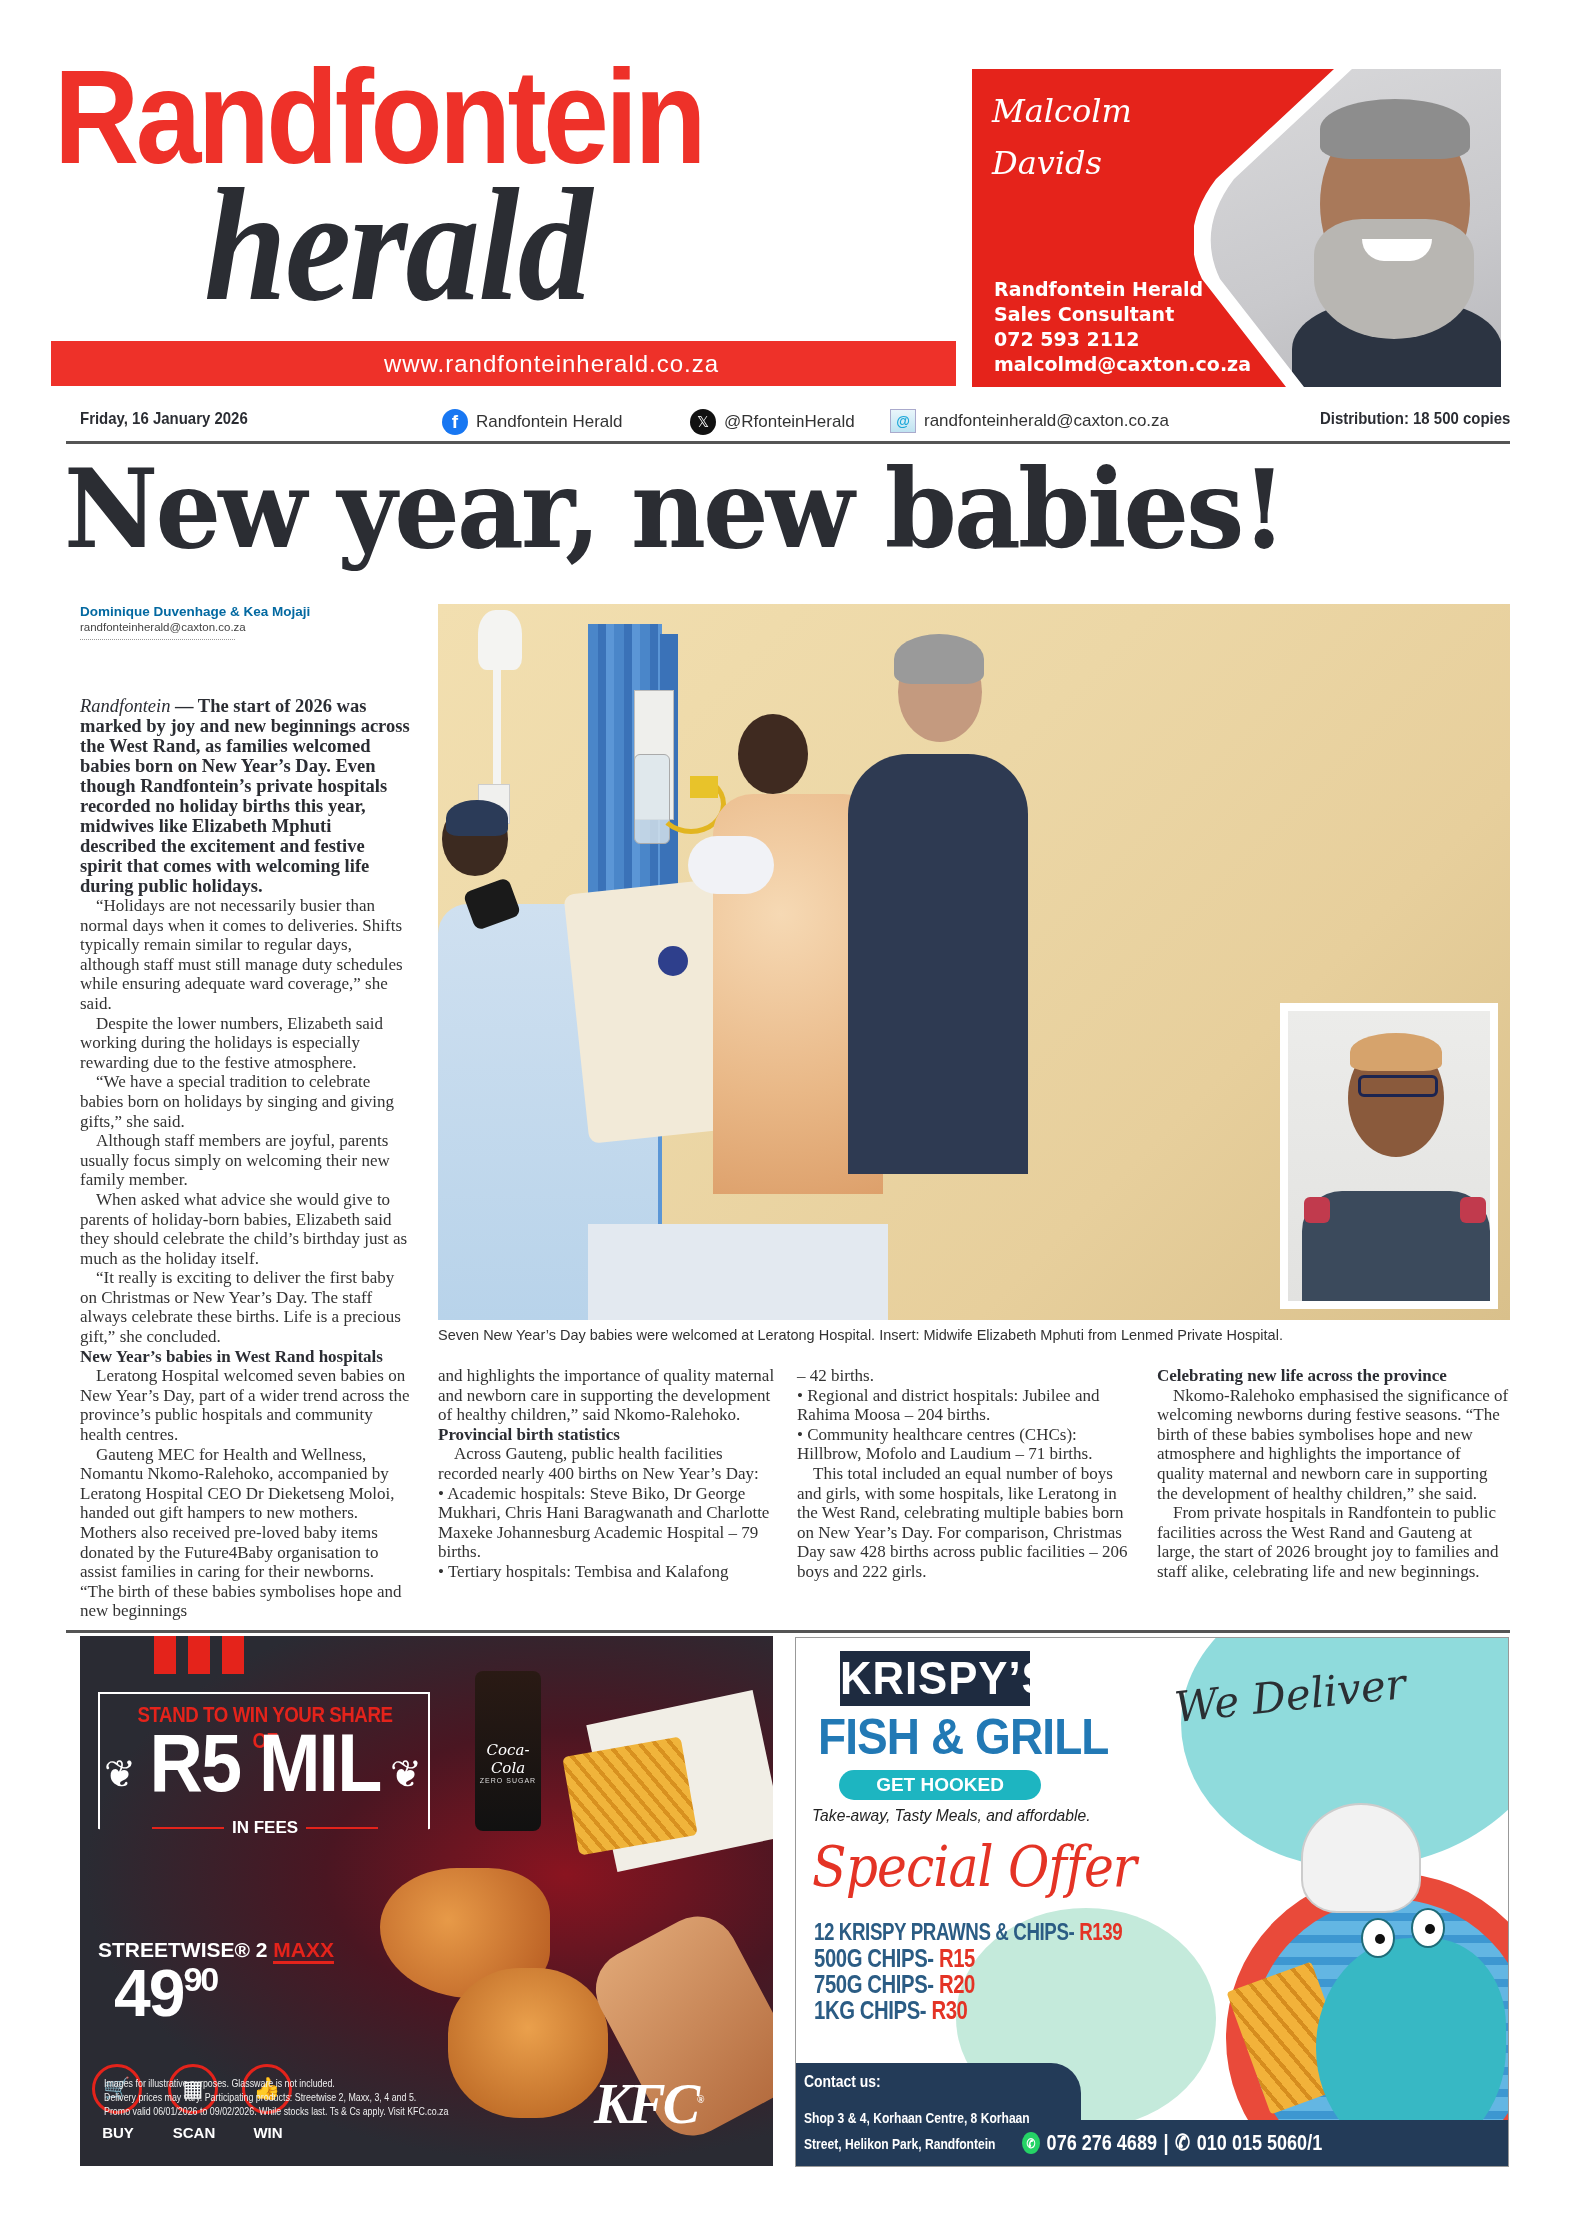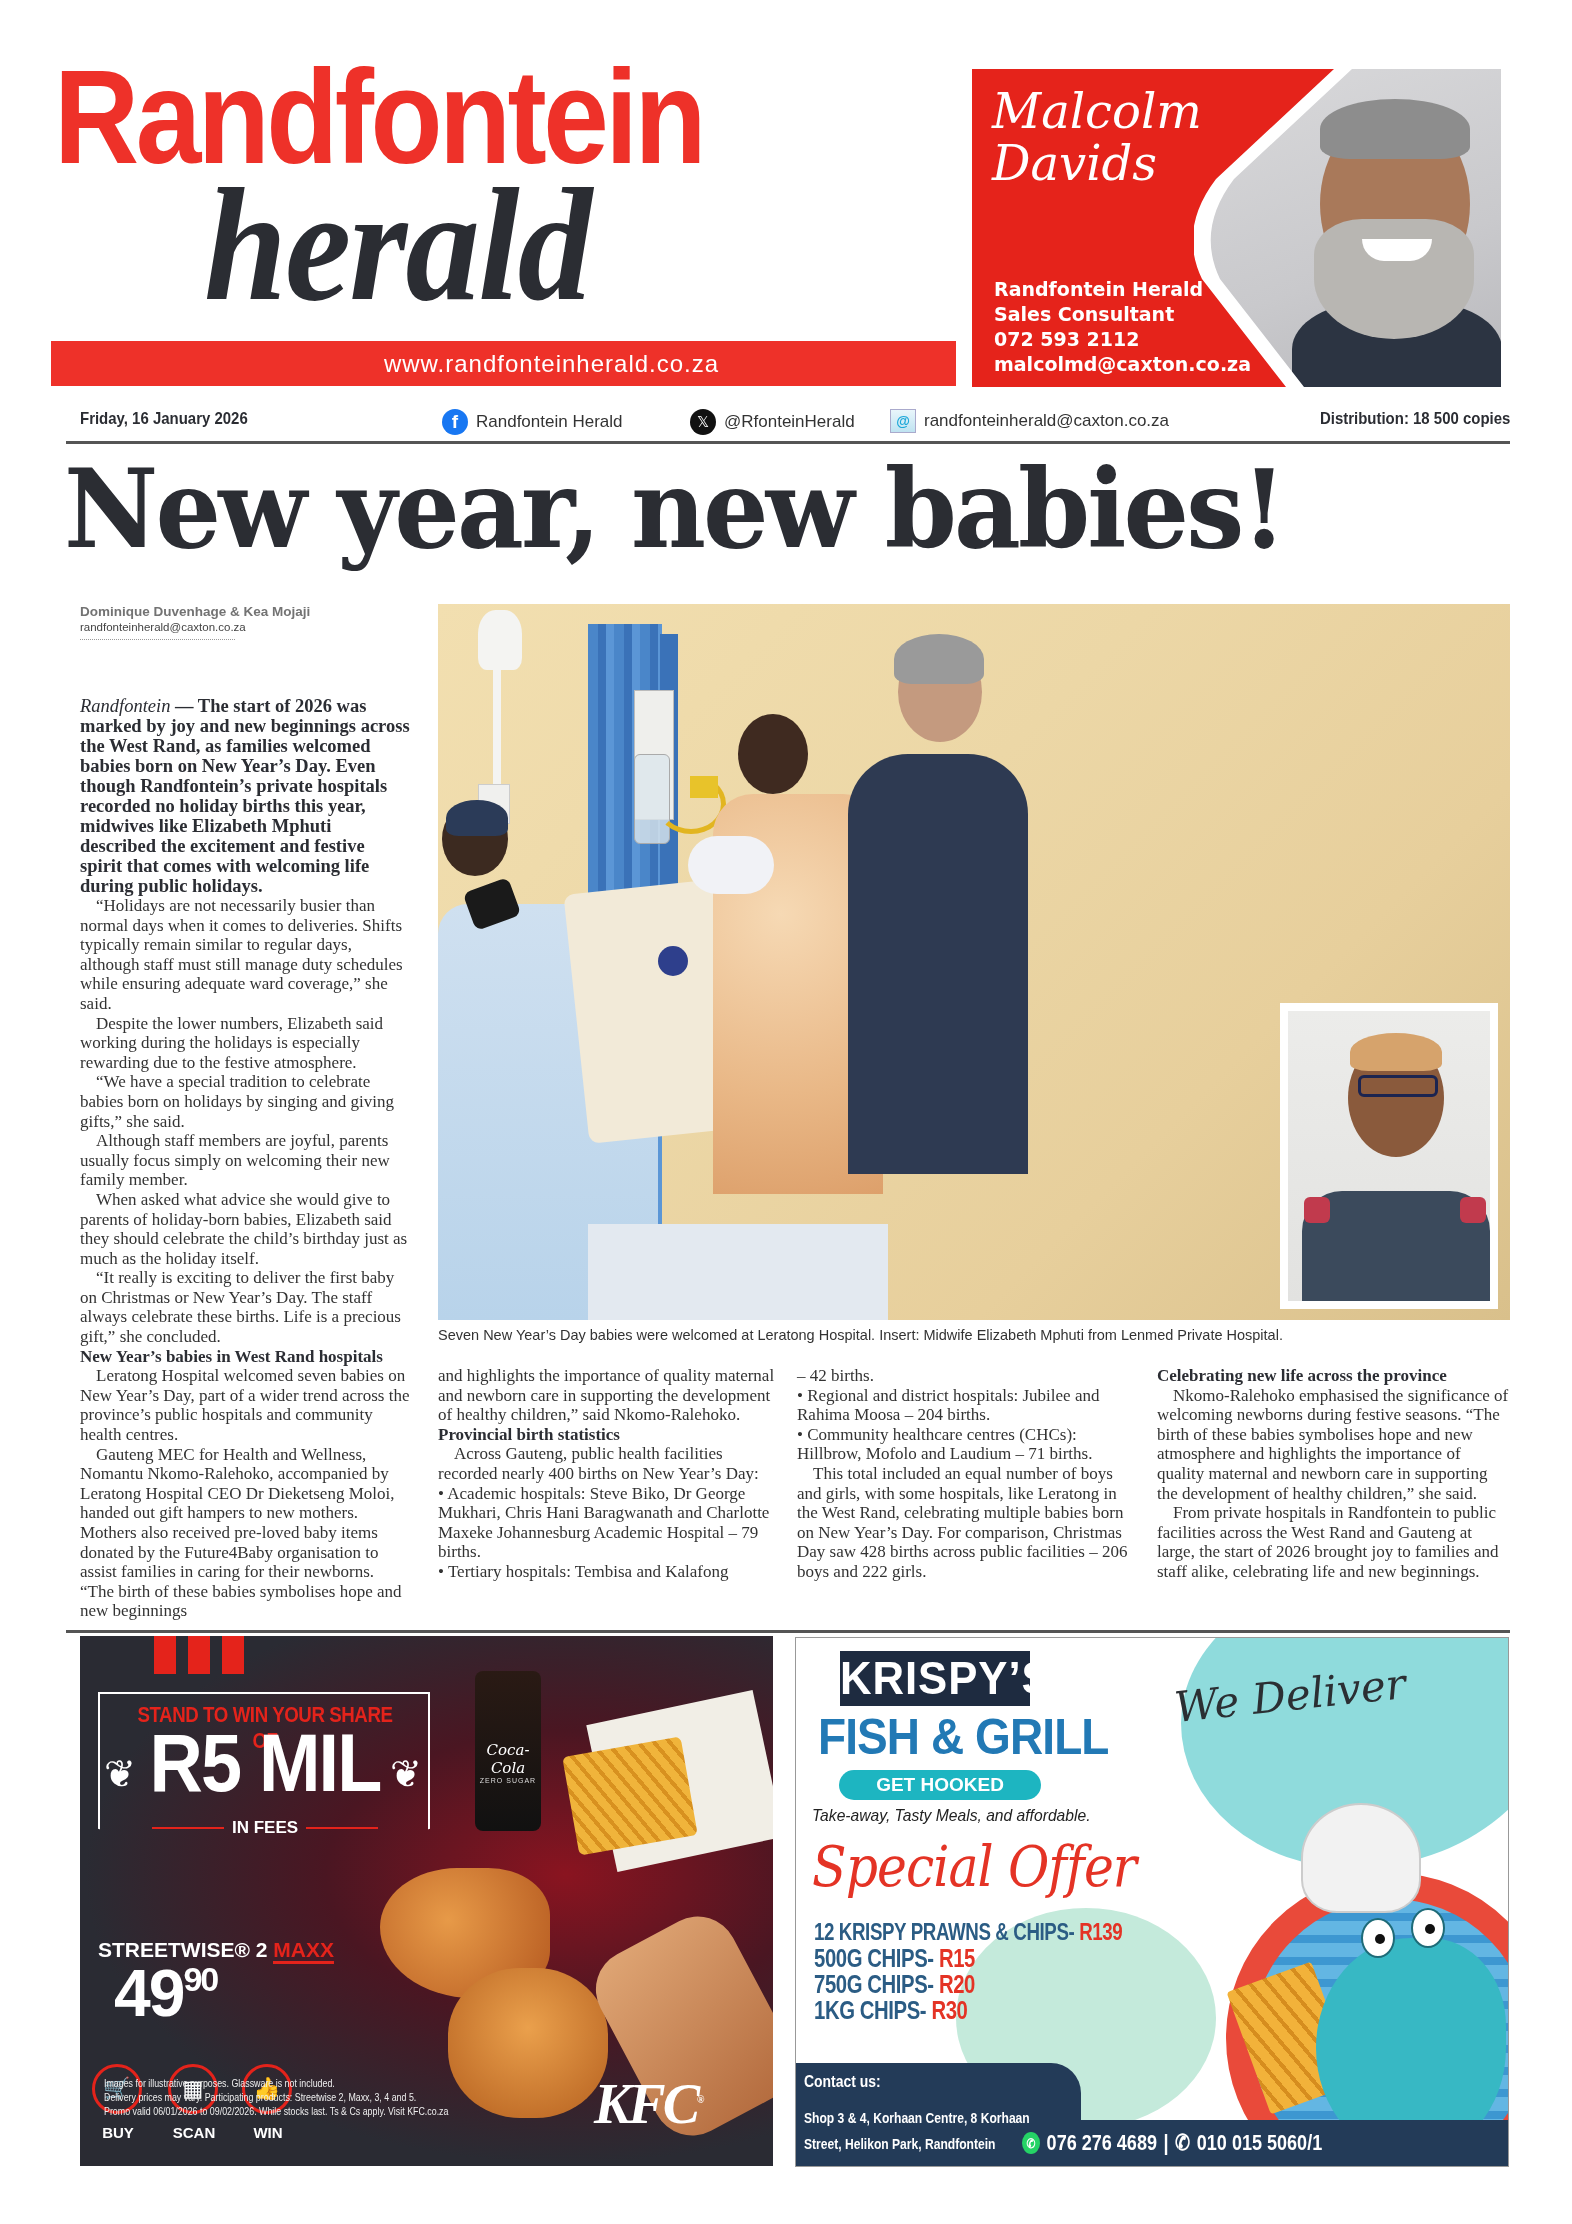--- a/index.html
+++ b/index.html
@@ -41,21 +41,21 @@
     clip-path: path('M 140 0 L 299 0 L 299 318 L 98 318 L 16 210 Q -8 160 30 110 Z');
   }
   .promo-curve {
     position: absolute; left: 222px; top: 0; width: 307px; height: 318px;
     clip-path: path('M 140 0 L 158 0 L 40 110 Q 2 160 26 210 L 110 318 L 92 318 L 8 210 Q -16 160 22 110 Z');
     background: #ffffff;
   }
   .face { position: absolute; border-radius: 50%; }
   .promo-name {
     position: absolute; left: 20px; top: 16px; color: #fff;
-    font-family: "DejaVu Serif", serif; font-style: italic; font-size: 48px; line-height: 52px;
+    font-family: "DejaVu Serif", serif; font-style: italic; font-size: 32px; line-height: 52px;
   }
   .promo-info {
     position: absolute; left: 22px; top: 208px; color: #fff;
     font-family: "DejaVu Sans", sans-serif; font-weight: 700; font-size: 19px; line-height: 25px;
   }
 
   
   .info-bar {
     position: absolute; left: 80px; top: 404px; width: 1430px; height: 34px;
     font-family: "Liberation Sans", sans-serif; font-size: 17px;
@@ -75,21 +75,21 @@
   
   .headline {
     position: absolute; left: 64px; top: 455px; width: 1450px;
     font-family: "DejaVu Serif", serif; font-weight: 700; font-size: 108px; letter-spacing: -3px;
     color: #2b2d33; line-height: 1; white-space: nowrap;
     transform: scaleX(0.955); transform-origin: left top;
   }
 
   
   .byline { position: absolute; left: 80px; top: 604px; width: 330px; font-family: "Liberation Sans", sans-serif; }
-  .byline-name { color: #737373; font-weight: 700; font-size: 13.5px; line-height: 16px; }
+  .byline-name { color: #0369a1; font-weight: 700; font-size: 13.5px; line-height: 16px; }
   .byline-email { color: #444; font-size: 11.5px; line-height: 15px; }
   .byline-dots { width: 155px; height: 3px; margin-top: 4px; border-top: 1px dotted #999; }
 
   .col { position: absolute; font-family: "Liberation Serif", serif; color: #333; font-size: 17px; line-height: 19.6px; }
   .col p { text-indent: 16px; }
   .col p.noindent { text-indent: 0; }
   .col .lede { font-weight: 700; font-size: 18.5px; line-height: 20px; color: #2b2d33; text-indent: 0; }
   .col .lede i { font-weight: 400; }
   .col h3 { font-weight: 700; font-size: 17px; line-height: 19.6px; color: #2b2d33; }
   .col .bullet { text-indent: 0; }

